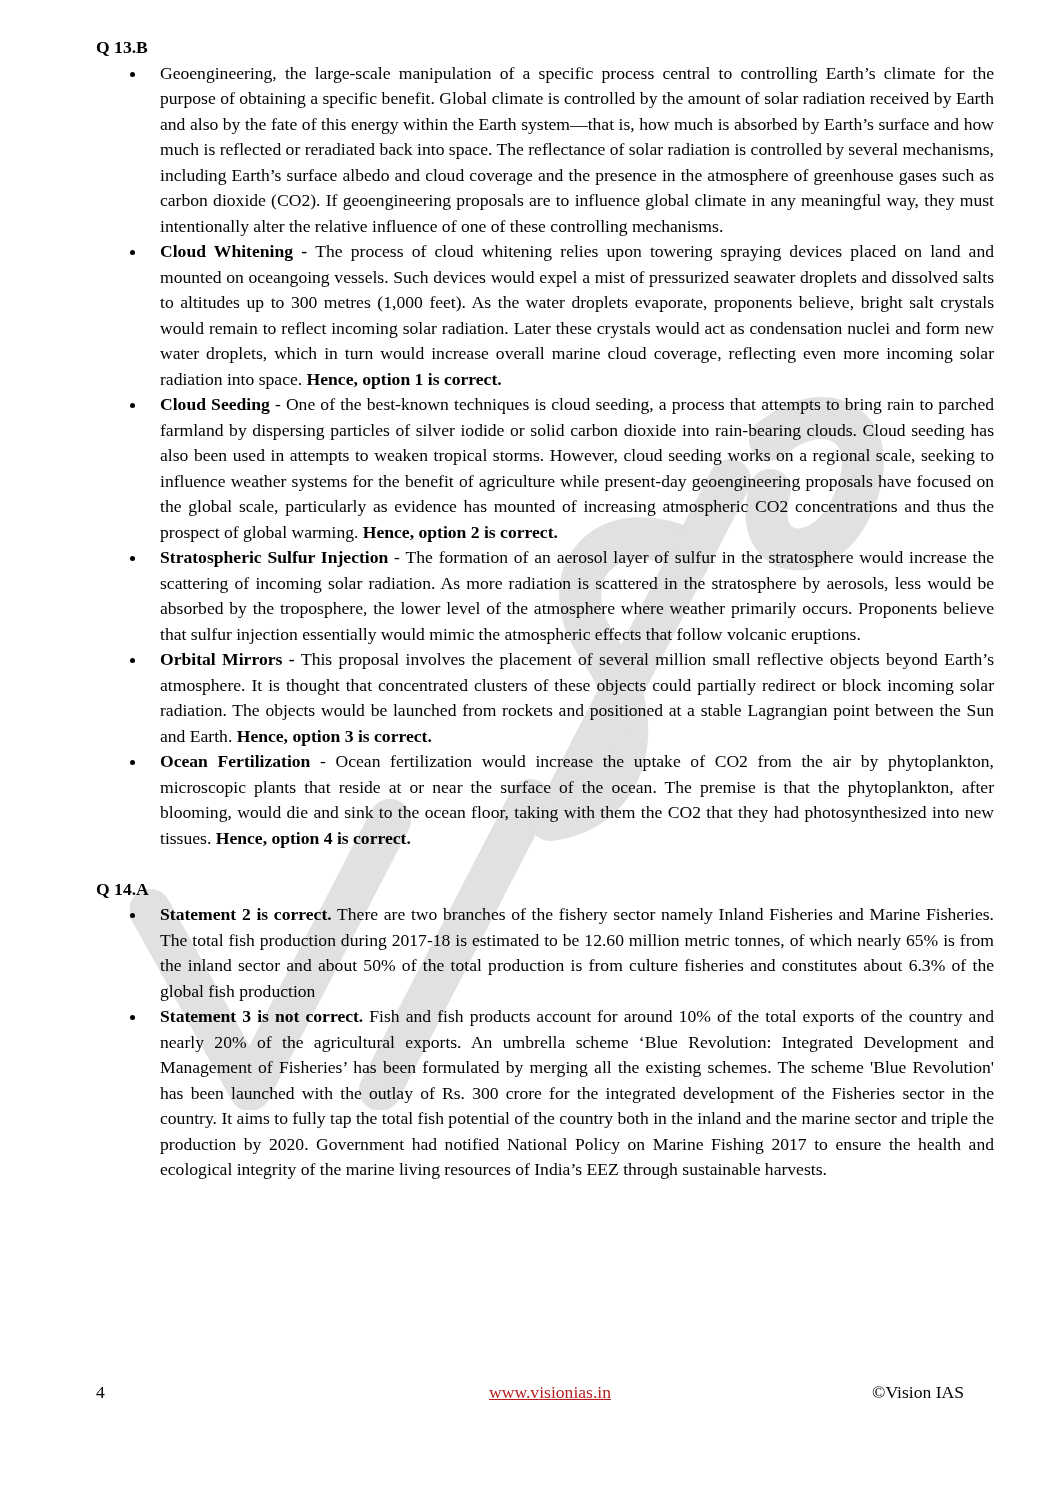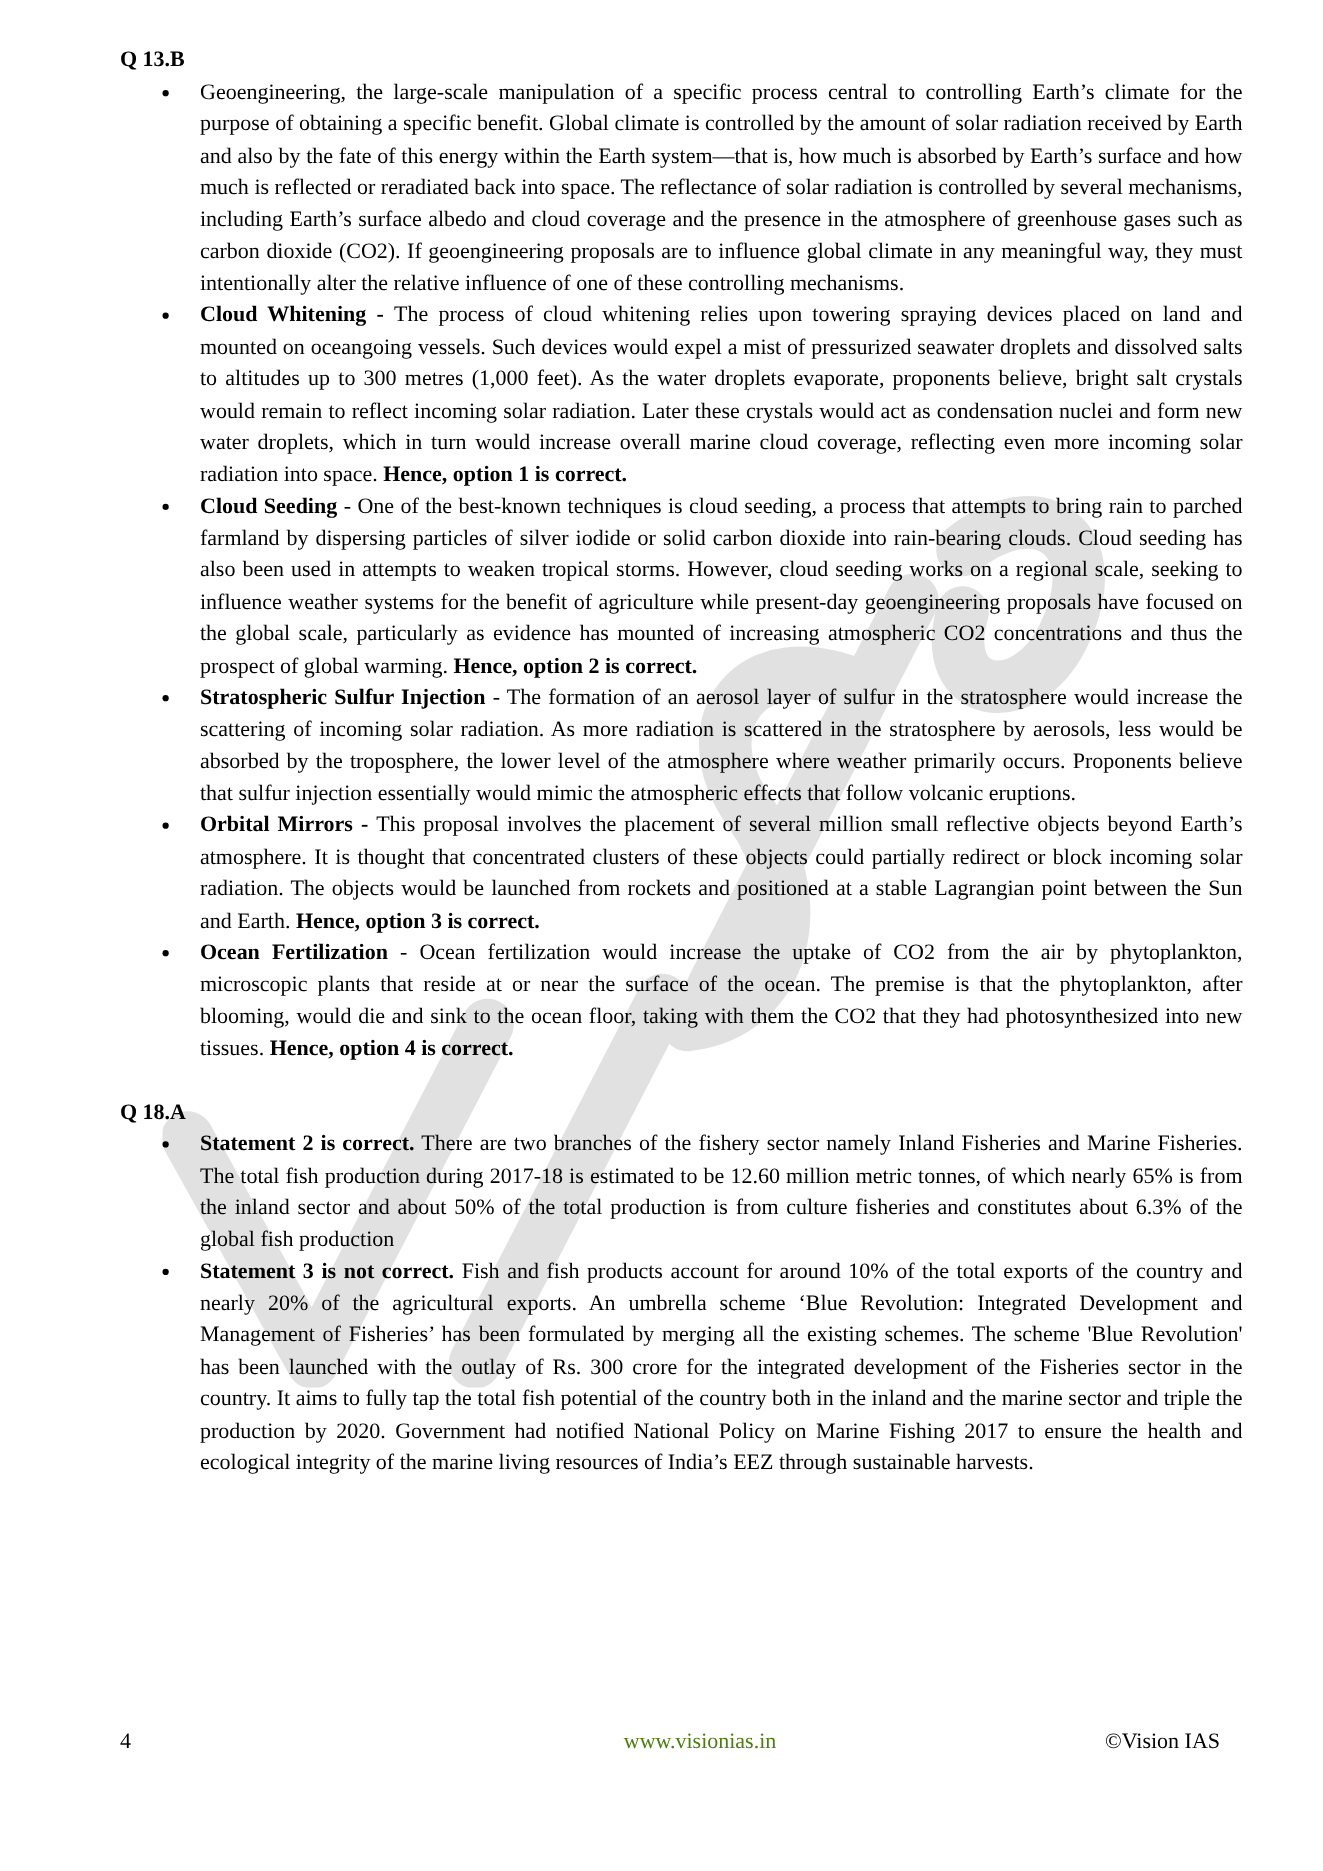--- a/index.html
+++ b/index.html
@@ -19,22 +19,22 @@
   ul.items li .bullet {
     position: absolute; left: 34px; top: 11px; width: 5px; height: 5px; border-radius: 50%; background: #000;
   }
   .term, .verdict { font-weight: bold; margin-top: 40px; }
   .gap { height: 25.5px; }
   .footer {
     position: absolute; top: 1380px; left: 96px; width: 880px; height: 26px;
     font-family: "Liberation Serif", serif; font-size: 17.6px;
   }
   .footer .pg { position: absolute; left: 0; }
-  .footer .link { position: absolute; left: 403px; color: #4d7c0f; }
-  .footer .copy { position: absolute; right: 0; }
+  .footer .link { position: absolute; left: 393px; color: #b91c1c; text-decoration: underline; }
+  .footer .copy { position: absolute; right: 12px; }
 </style>
 </head>
 <body>
 
 <div class="page">
 
   <svg class="watermark" viewBox="0 0 800 760" xmlns="http://www.w3.org/2000/svg">
     <g fill="none" stroke="#dcdcdc" stroke-width="42" stroke-linecap="round" stroke-linejoin="round" opacity="0.85">
       <path d="M20 560 L120 740 L260 470"></path>
       <path d="M250 740 L400 450"></path>
@@ -69,21 +69,21 @@
         <span class="term">Orbital Mirrors - </span><span>This proposal involves the placement of several million small reflective objects beyond Earth’s atmosphere. It is thought that concentrated clusters of these objects could partially redirect or block incoming solar radiation. The objects would be launched from rockets and positioned at a stable Lagrangian point between the Sun and Earth. </span><span class="verdict">Hence, option 3 is correct.</span>
       </li>
       <li>
         <span class="bullet"></span>
         <span class="term">Ocean Fertilization</span><span> - Ocean fertilization would increase the uptake of CO2 from the air by phytoplankton, microscopic plants that reside at or near the surface of the ocean. The premise is that the phytoplankton, after blooming, would die and sink to the ocean floor, taking with them the CO2 that they had photosynthesized into new tissues. </span><span class="verdict">Hence, option 4 is correct.</span>
       </li>
     </ul>
 
     <div class="gap"></div>
 
-    <p class="qhead">Q 18.A</p>
+    <p class="qhead">Q 14.A</p>
     <ul class="items">
       <li>
         <span class="bullet"></span>
         <span class="term">Statement 2 is correct.</span><span> There are two branches of the fishery sector namely Inland Fisheries and Marine Fisheries. The total fish production during 2017-18 is estimated to be 12.60 million metric tonnes, of which nearly 65% is from the inland sector and about 50% of the total production is from culture fisheries and constitutes about 6.3% of the global fish production</span>
       </li>
       <li>
         <span class="bullet"></span>
         <span class="term">Statement 3 is not correct.</span><span> Fish and fish products account for around 10% of the total exports of the country and nearly 20% of the agricultural exports. An umbrella scheme ‘Blue Revolution: Integrated Development and Management of Fisheries’ has been formulated by merging all the existing schemes. The scheme 'Blue Revolution' has been launched with the outlay of Rs. 300 crore for the integrated development of the Fisheries sector in the country. It aims to fully tap the total fish potential of the country both in the inland and the marine sector and triple the production by 2020. Government had notified National Policy on Marine Fishing 2017 to ensure the health and ecological integrity of the marine living resources of India’s EEZ through sustainable harvests.</span>
       </li>
     </ul>

